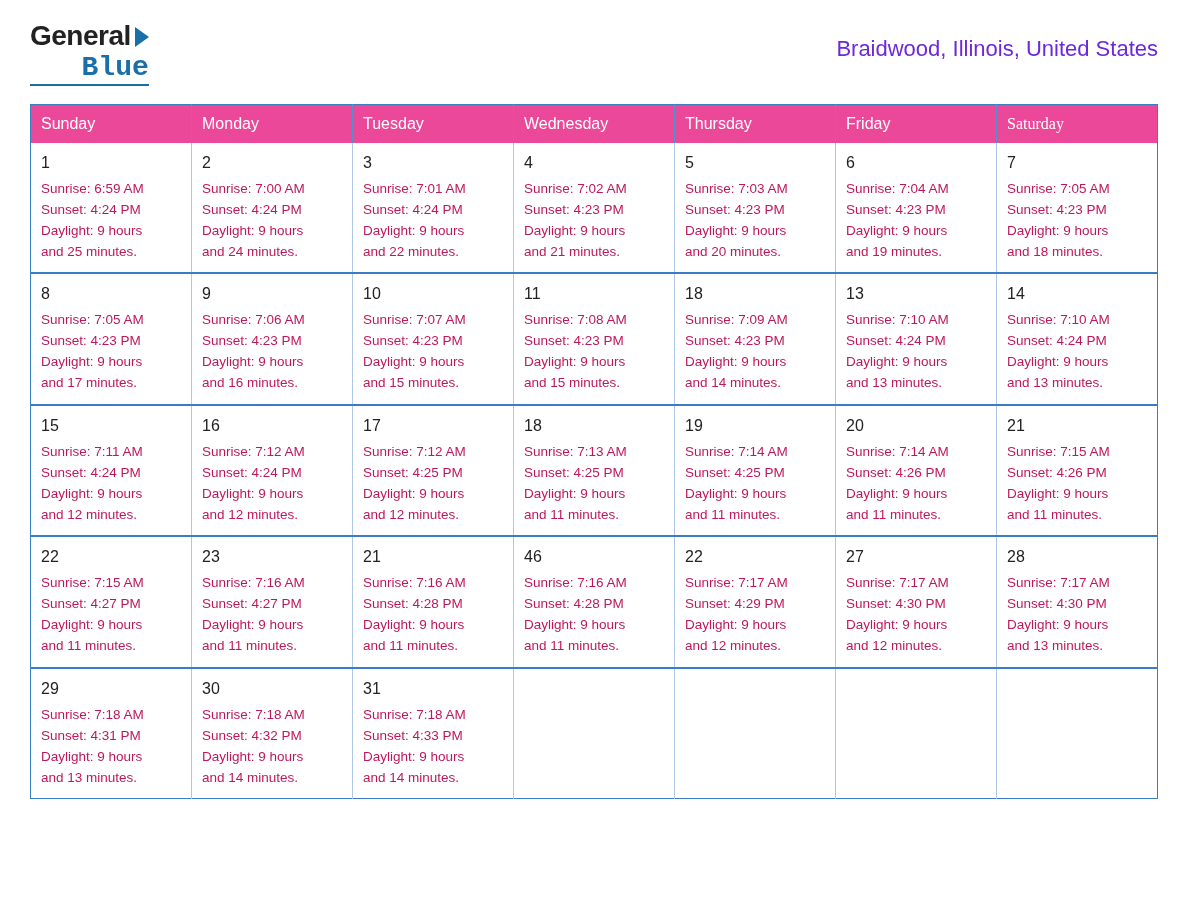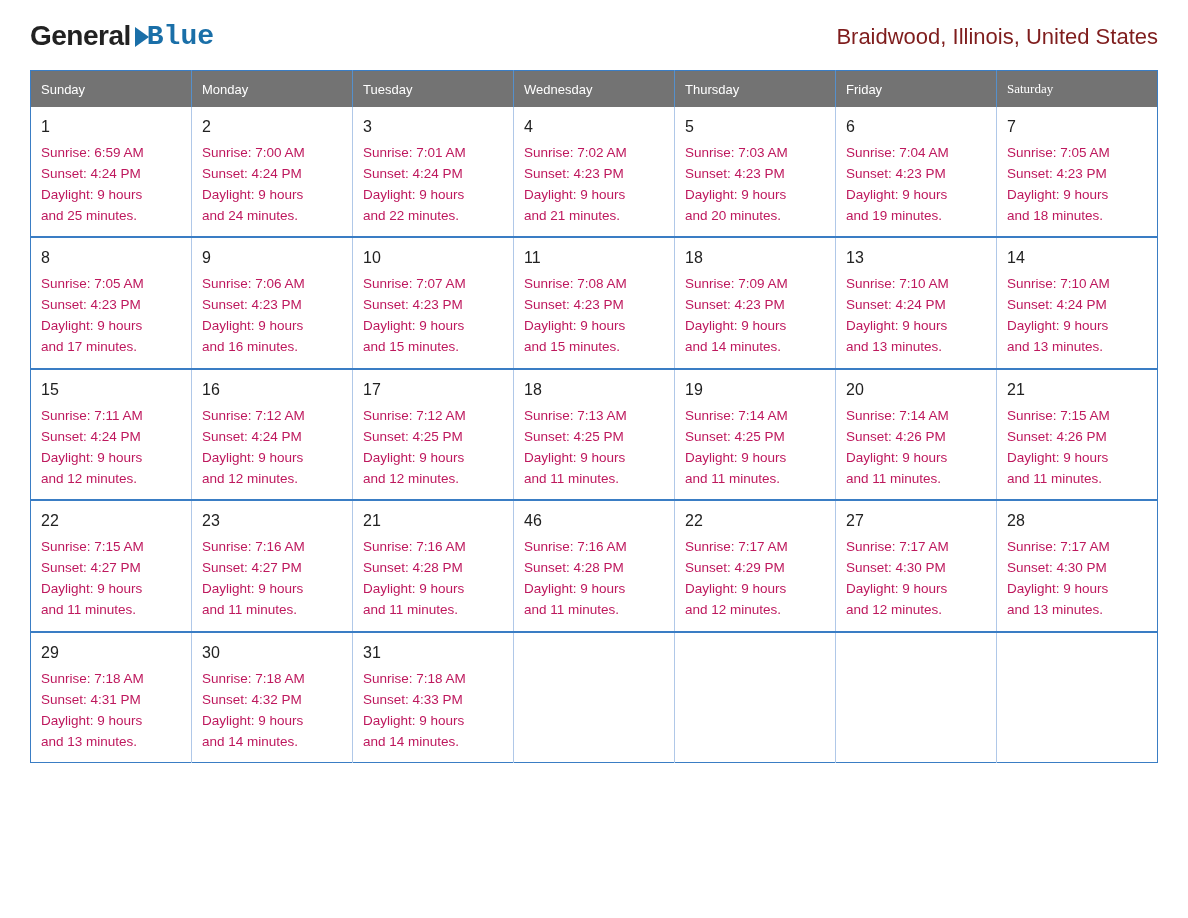--- a/index.html
+++ b/index.html
@@ -12,21 +12,21 @@
       padding: 20px 30px;
     }
     .header {
       display: flex;
       align-items: flex-start;
       justify-content: space-between;
       margin-bottom: 18px;
     }
     .logo {
       display: flex;
-      flex-direction: row;
+      flex-direction: column;
       align-items: flex-end;
     }
     .logo-top {
       display: flex;
       align-items: center;
     }
     .logo-general {
       font-size: 28px;
       font-weight: bold;
       color: #222;
@@ -52,37 +52,37 @@
       text-align: right;
     }
     .month-title {
       font-size: 52px;
       font-weight: 300;
       color: #111;
       line-height: 1.1;
     }
     .location-title {
       font-size: 22px;
-      color: #7f1d1d;
+      color: #6d28d9;
       font-weight: normal;
-      margin-top: 4px;
+      margin-top: 16px;
       text-align: center;
     }
     
     .calendar {
       width: 100%;
       border-collapse: collapse;
       border: 1.5px solid #3a7dc4;
     }
     .calendar th {
-      background-color: #737373;
+      background-color: #ec4899;
       color: #fff;
       text-align: left;
       padding: 10px 10px;
-      font-size: 13px;
+      font-size: 16px;
       font-weight: normal;
       border-right: 1px solid #5590cc;
     }
     .calendar th:last-child { border-right: none; font-family: Liberation Serif, serif; }
     .calendar td {
       vertical-align: top;
       padding: 8px 10px 10px 10px;
       font-size: 13.5px;
       line-height: 1.55;
       border-right: 1px solid #b0c8e8;

